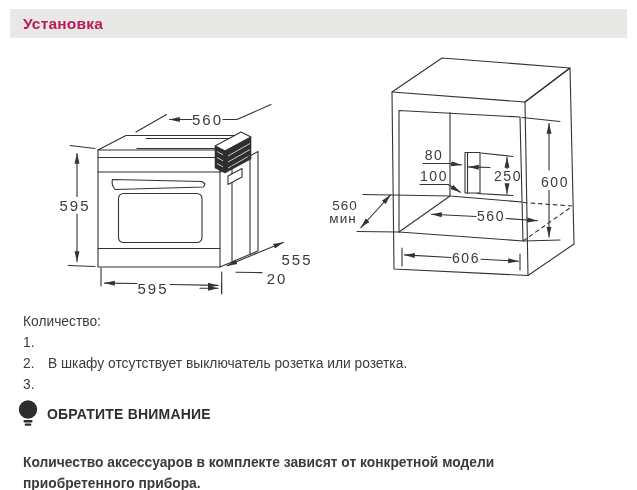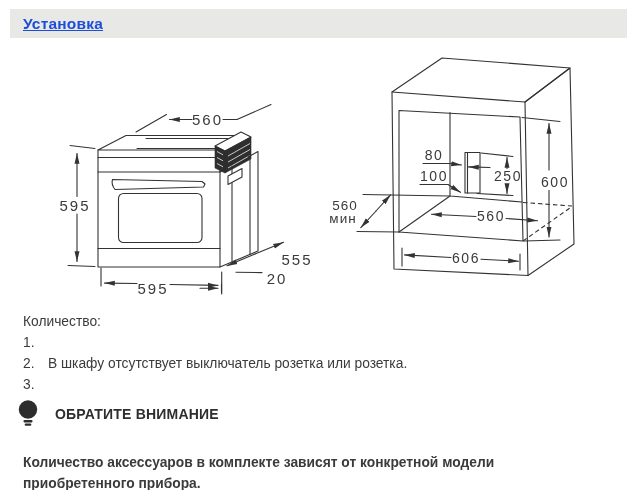--- a/index.html
+++ b/index.html
@@ -1,34 +1,34 @@
 <!DOCTYPE html>
 <html><head>
 <meta charset="utf-8">
 <style>
   html,body{margin:0;padding:0;background:#ffffff;}
   .page{position:relative;width:637px;height:490px;background:#ffffff;
         font-family:"Liberation Sans",sans-serif;color:#3b3b3b;overflow:hidden;}
   .header-bar{position:absolute;left:10px;top:9px;width:617px;height:29px;
         background:#e8e8e6;display:flex;align-items:center;box-sizing:border-box;padding-left:13px;}
-  .header-bar .title{font-size:15.5px;font-weight:bold;color:#1d4ed8;letter-spacing:.2px;text-decoration:underline;}
+  .header-bar .title{font-size:15.5px;font-weight:bold;color:#be185d;letter-spacing:.2px;}
   svg.diagrams{position:absolute;left:0;top:45px;}
   svg.diagrams path, svg.diagrams line, svg.diagrams rect{vector-effect:none;}
   .ln{fill:none;stroke:#333333;stroke-width:1.1;stroke-linejoin:round;stroke-linecap:round;}
   .lnw{fill:#ffffff;stroke:#333333;stroke-width:1.1;stroke-linejoin:round;}
   .dk{fill:#2e2e2e;stroke:#2e2e2e;stroke-width:.6;}
   .hl{fill:none;stroke:#c9c9c9;stroke-width:1;}
   .dsh{fill:none;stroke:#333333;stroke-width:1.1;stroke-dasharray:4.5,3;}
   .dim{fill:#3a3a3a;font-family:"Liberation Sans",sans-serif;font-size:15px;letter-spacing:2px;text-anchor:middle;}
   .dimc{fill:#3a3a3a;font-family:"Liberation Sans",sans-serif;font-size:14px;letter-spacing:1.5px;text-anchor:middle;}
   .dims{fill:#3a3a3a;font-family:"Liberation Sans",sans-serif;font-size:13.5px;letter-spacing:1px;text-anchor:middle;}
   .notes{position:absolute;left:23px;top:311px;width:600px;font-size:13.8px;line-height:21px;}
   .notes .note-row{display:flex;}
   .notes .num{width:25px;flex:0 0 25px;}
-  .attention-head{position:absolute;left:17px;top:400px;display:flex;align-items:center;gap:16px;}
+  .attention-head{position:absolute;left:17px;top:400px;display:flex;align-items:center;gap:8px;}
   .attention-head .att-title{font-size:14px;font-weight:bold;color:#2d2e30;letter-spacing:.2px;}
   .attention-body{position:absolute;left:23px;top:452px;width:575px;font-size:13.8px;line-height:21px;font-weight:bold;}
 </style>
 </head>
 <body>
 
 <div class="page">
 
   <div class="header-bar">
     <span class="title">Установка</span>

